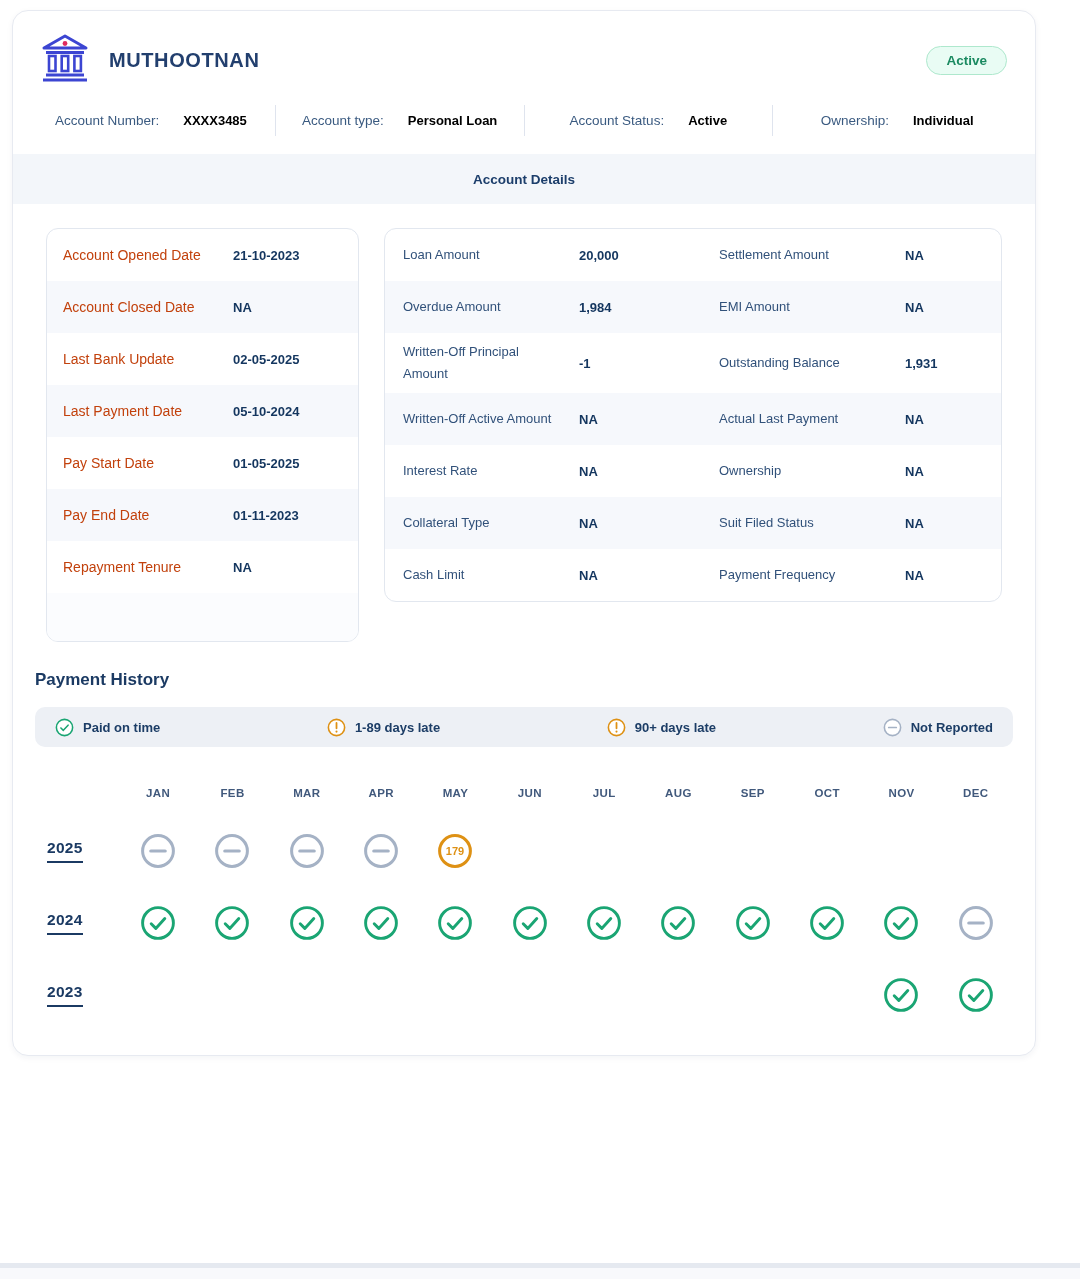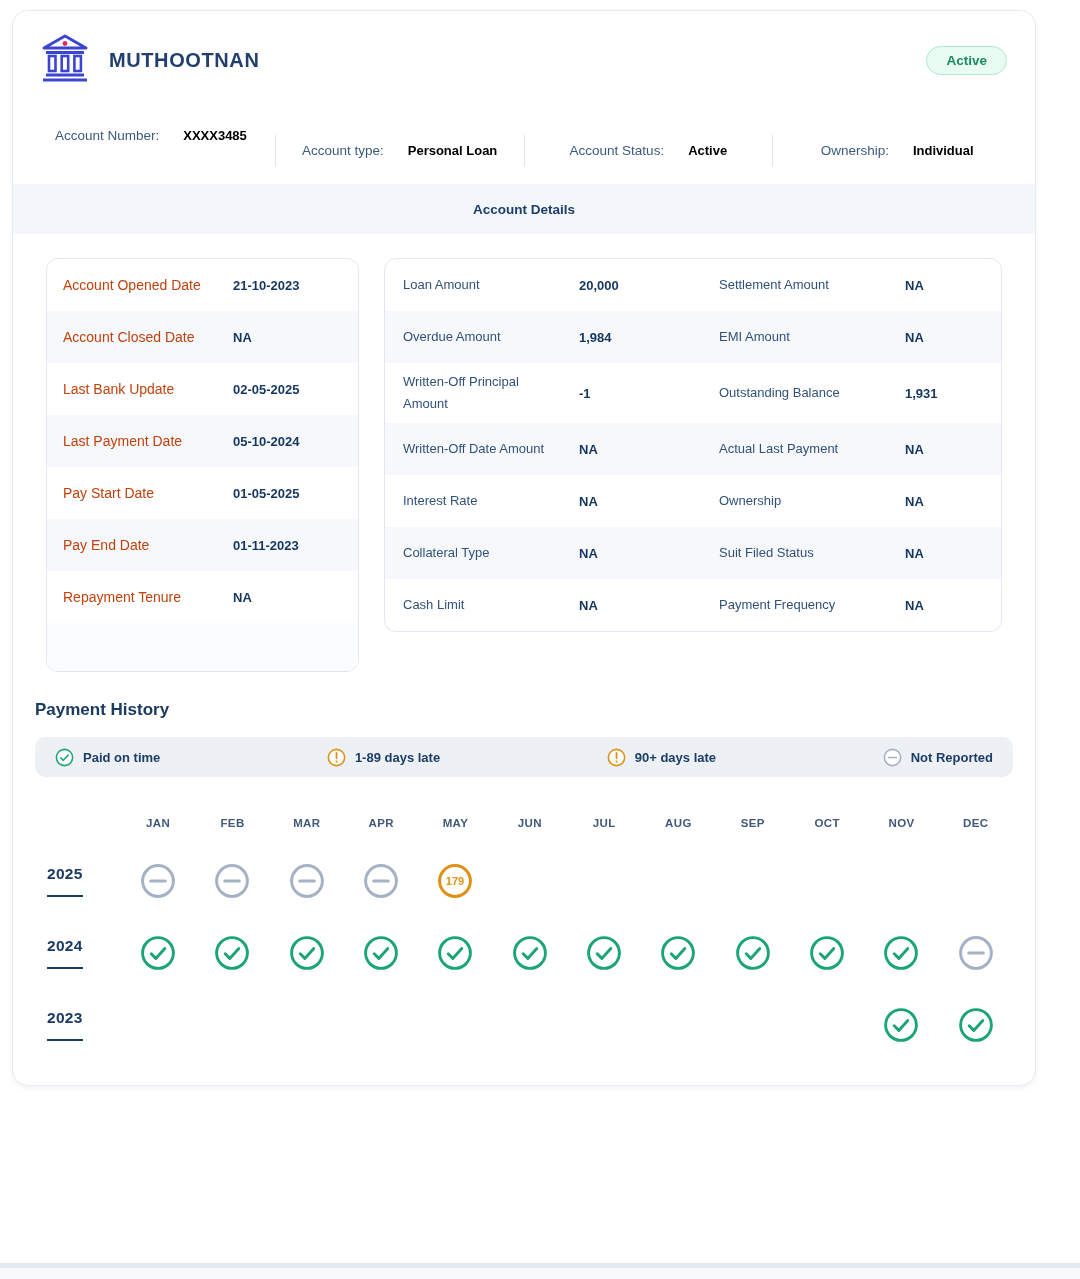--- a/index.html
+++ b/index.html
@@ -19,21 +19,21 @@
   .card-header { display: flex; align-items: center; justify-content: space-between; padding: 22px 28px 12px 26px; }
   .brand-wrap { display: flex; align-items: center; gap: 18px; }
   .brand-title { font-size: 20px; font-weight: bold; color: #223f6e; letter-spacing: .6px; }
   .badge {
     background: #e9fcf4; border: 1.5px solid #aee8cd; color: #1b8a61;
     font-weight: bold; font-size: 13.5px; padding: 6px 19px; border-radius: 17px;
   }
   
   .info-row { display: flex; align-items: stretch; padding: 6px 14px 18px; }
   .info-item { flex: 1; display: flex; align-items: center; justify-content: center; gap: 24px; padding: 8px 0; }
-  .info-item + .info-item { border-left: 1px solid #dfe4ee; margin-top: 30px; }
+  .info-item + .info-item { border-left: 1px solid #dfe4ee; }
   .info-label { font-size: 13.5px; color: #3a5a80; }
   .info-value { font-size: 13px; font-weight: bold; color: #000000; }
   
   .section-bar {
     background: #f3f6fa; height: 50px; display: flex; align-items: center; justify-content: center;
     font-weight: bold; font-size: 13.5px; color: #1c3e6b;
   }
   
   .tables { display: flex; gap: 25px; padding: 24px 33px 0; align-items: flex-start; }
   .table { border: 1px solid #e2e7ef; border-radius: 12px; overflow: hidden; background: #fff; }
@@ -60,21 +60,21 @@
     padding: 0 20px; margin-bottom: 10px;
   }
   .legend-item { display: flex; align-items: center; gap: 9px; font-size: 13px; font-weight: bold; color: #1c3d66; }
   .legend-item .ic { display: flex; }
   .ph-grid { display: grid; grid-template-columns: 86px repeat(12, 1fr); }
   .month-h {
     text-align: center; font-size: 11.5px; font-weight: bold; color: #41597c;
     letter-spacing: .4px; padding: 30px 0 16px;
   }
   .year-cell { display: flex; align-items: center; padding-left: 12px; height: 72px; }
-  .year-link { font-size: 15.5px; font-weight: bold; color: #1b3a63; border-bottom: 2.5px solid #1b3a63; padding-bottom: 12px; letter-spacing: .3px; cursor: pointer; }
+  .year-link { font-size: 15.5px; font-weight: bold; color: #1b3a63; border-bottom: 2.5px solid #1b3a63; padding-bottom: 4px; letter-spacing: .3px; cursor: pointer; }
   .pcell { display: flex; align-items: center; justify-content: center; height: 72px; }
   
   .footer-strip { position: absolute; left: 0; right: 0; bottom: 0; height: 16px; background: #f8f9fc; border-top: 5px solid #e5e9f0; }
 </style>
 </head>
 <body>
 
 <div class="card">
 
   <div class="card-header">
@@ -164,21 +164,21 @@
           <span class="t-label">EMI Amount</span>
           <span class="t-value">NA</span>
         </div>
         <div class="t-row">
           <span class="t-label">Written-Off Principal Amount</span>
           <span class="t-value">-1</span>
           <span class="t-label">Outstanding Balance</span>
           <span class="t-value">1,931</span>
         </div>
         <div class="t-row">
-          <span class="t-label">Written-Off Date Amount</span>
+          <span class="t-label">Written-Off Active Amount</span>
           <span class="t-value">NA</span>
           <span class="t-label">Actual Last Payment</span>
           <span class="t-value">NA</span>
         </div>
         <div class="t-row">
           <span class="t-label">Interest Rate</span>
           <span class="t-value">NA</span>
           <span class="t-label">Ownership</span>
           <span class="t-value">NA</span>
         </div>

